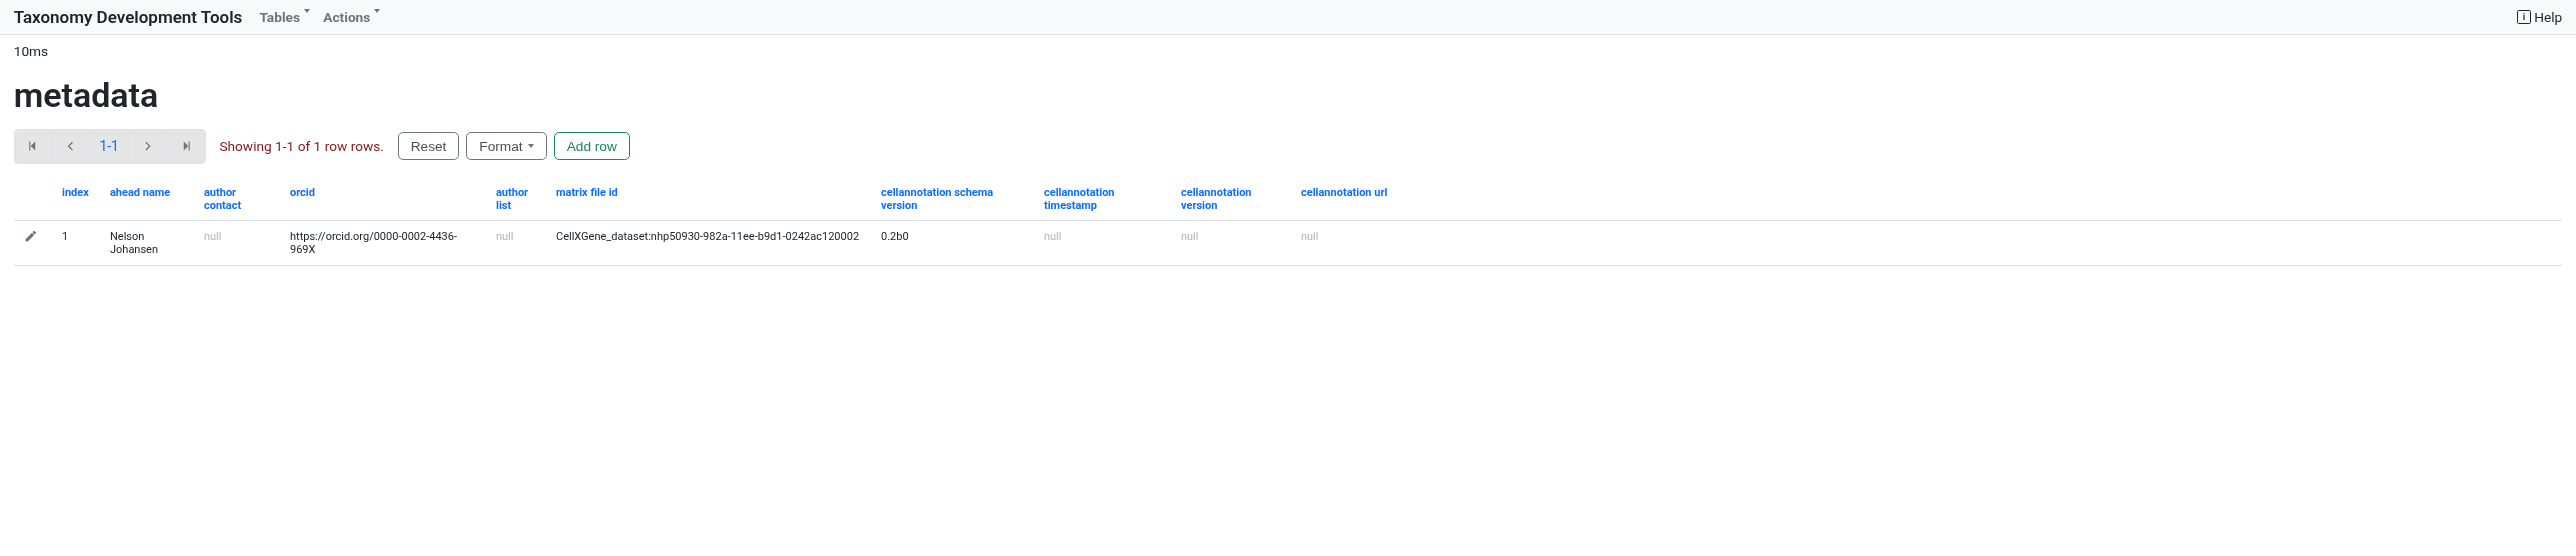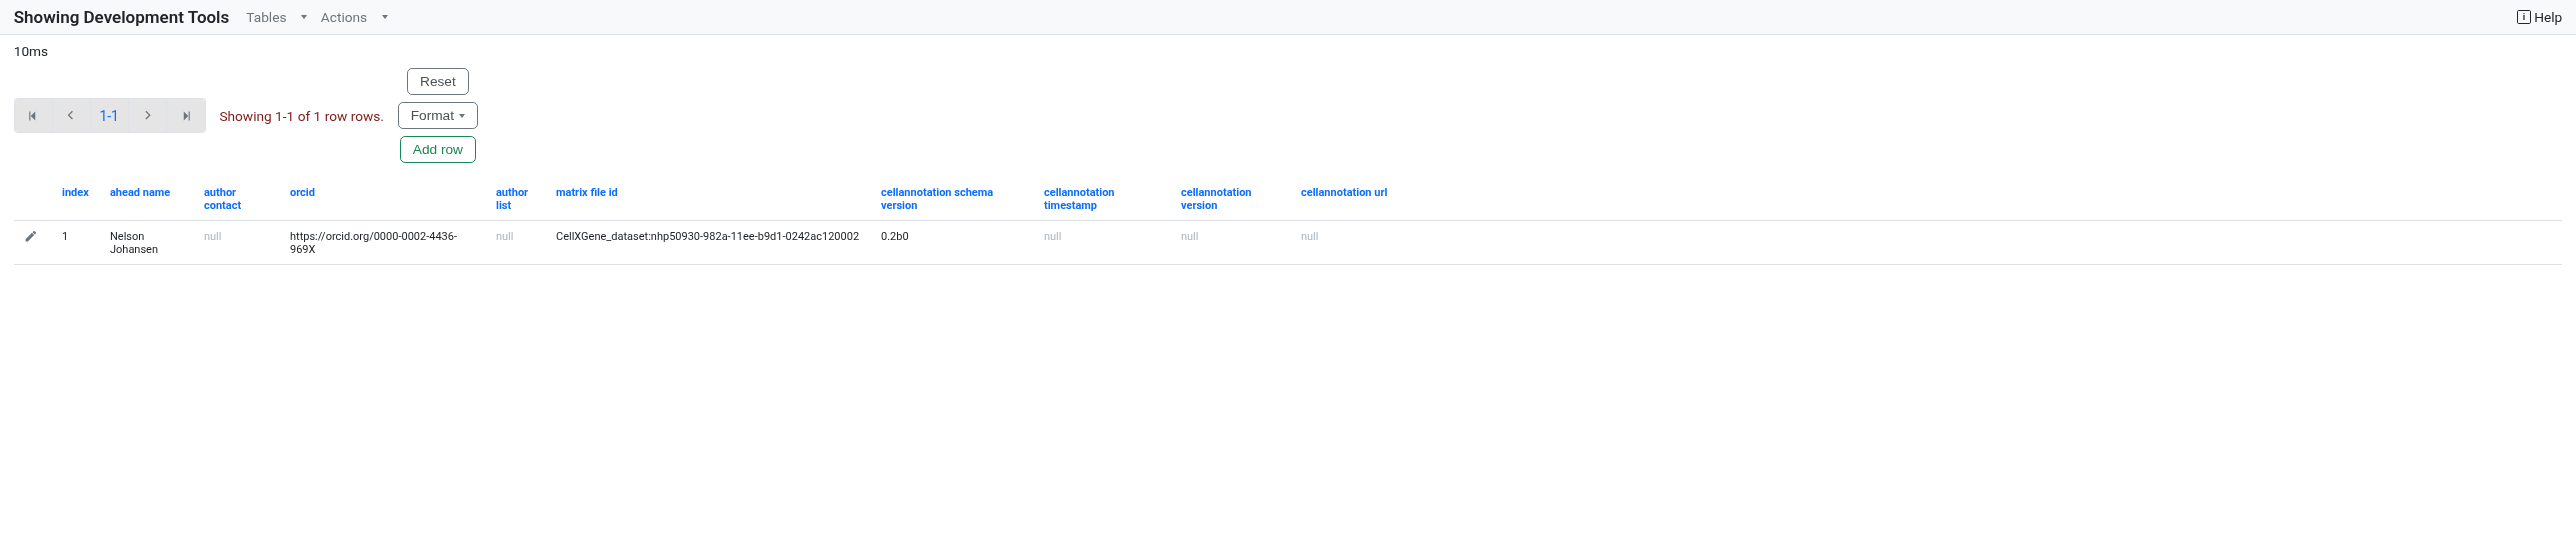--- a/index.html
+++ b/index.html
@@ -26,22 +26,22 @@
     color: #212529;
   }
   .nav-menu {
     display: flex;
     gap: 13.7px;
   }
   .nav-item {
     color: #6c757d;
     cursor: pointer;
     display: flex;
-    align-items: center;
-    gap: 13px;
+    gap: 2px;
+    font-weight: bold;
   }
   .caret-down {
     display: inline-block;
     width: 0; height: 0;
     border-left: 3.4px solid transparent;
     border-right: 3.4px solid transparent;
     border-top: 4.3px solid #6c757d;
     margin-left: 1.7px;
   }
   .help-link {
@@ -109,21 +109,21 @@
     border: 0.9px solid #6c757d;
     background: #fff;
     border-radius: 5.1px;
     color: #495057;
     cursor: pointer;
     font-size: 13.7px;
     display: inline-flex;
     align-items: center;
     gap: 3.4px;
   }
-  .btn-group { display: flex; gap: 6.9px; align-items: center; flex-direction: column; }
+  .btn-group { display: flex; gap: 6.9px; align-items: center; }
   .btn-success-outline {
     border-color: #198754;
     color: #198754;
   }
   .table-wrap { overflow-x: auto; }
   table.data-table {
     border-collapse: collapse;
     width: 100%;
     table-layout: fixed;
   }
@@ -154,21 +154,21 @@
   col.c-timestamp { width: 137px; }
   col.c-version { width: 120px; }
   col.c-url { width: 137px; }
   col.c-spacer { width: auto; }
 </style>
 </head>
 <body>
 
 <div class="navbar">
   <div class="navbar-left">
-    <div class="brand">Showing Development Tools</div>
+    <div class="brand">Taxonomy Development Tools</div>
     <div class="nav-menu">
       <div class="nav-item">
         <span>Tables</span>
         <span class="caret-down"></span>
       </div>
       <div class="nav-item">
         <span>Actions</span>
         <span class="caret-down"></span>
       </div>
     </div>
@@ -177,20 +177,21 @@
     <span class="info-icon">i</span>
     <span>Help</span>
   </div>
 </div>
 
 <div class="status-bar">
   <div class="status-time">10ms</div>
 </div>
 
 <div class="main">
+  <h1 class="page-title">metadata</h1>
 
   <div class="controls-row">
     <div class="pagination">
       <div class="pg-btn">
         <svg width="12" height="12" viewBox="0 0 16 16">
             <path fill="currentColor" d="M11 2L5 8l6 6V2z"></path>
             <rect x="3" y="2" width="1.5" height="12" fill="currentColor"></rect>
           </svg>
       </div>
       <div class="pg-btn">

